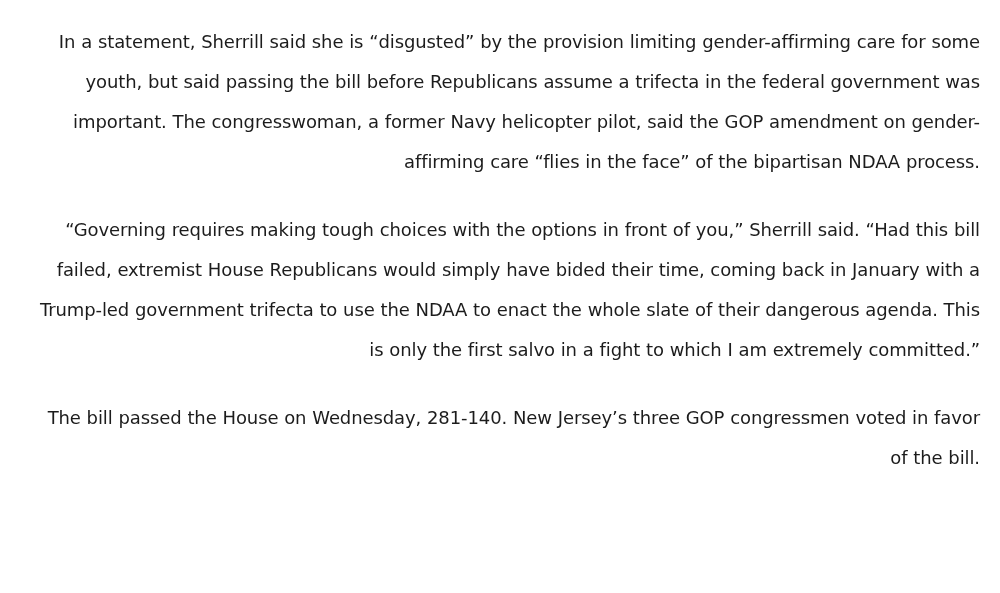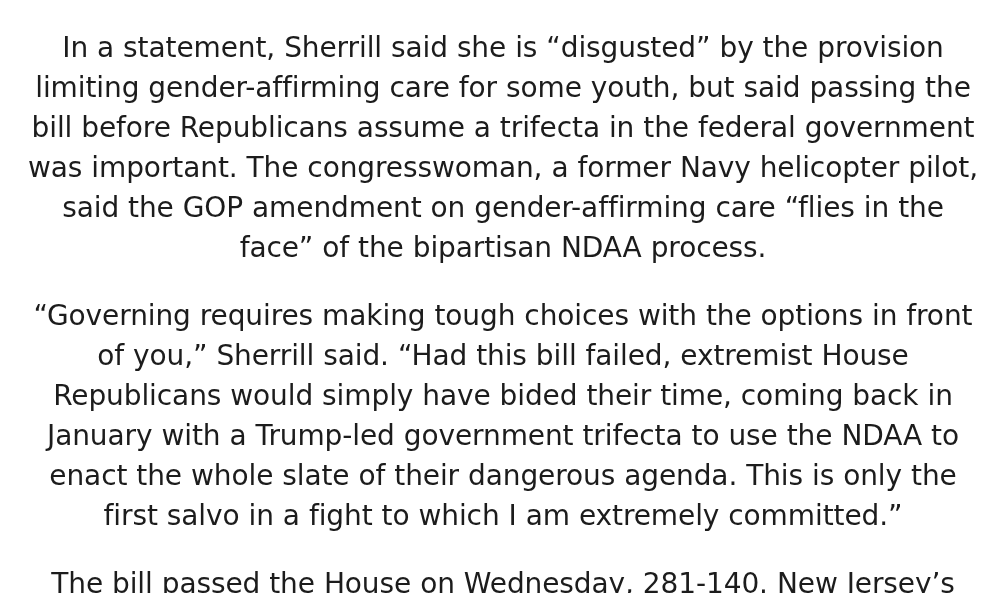--- a/index.html
+++ b/index.html
@@ -13,27 +13,27 @@
     overflow: hidden;
     font-family: "DejaVu Sans", sans-serif;
     color: #1a1a1a;
   }
   .article {
     box-sizing: border-box;
     width: 1000px;
     padding: 18px 20px 0 26px;
   }
   .para {
-    font-size: 28px;
+    font-size: 18px;
     line-height: 40px;
     letter-spacing: -0.1px;
-    margin: 10px 0 28px 0;
+    margin: 4px 0 28px 0;
     color: #1c1c1c;
     font-weight: 400;
-    text-align: center;
+    text-align: right;
     word-spacing: 0.2px;
   }
   .para:last-child {
     margin-bottom: 0;
   }
 </style>
 </head>
 <body>
 
 <div class="article">

